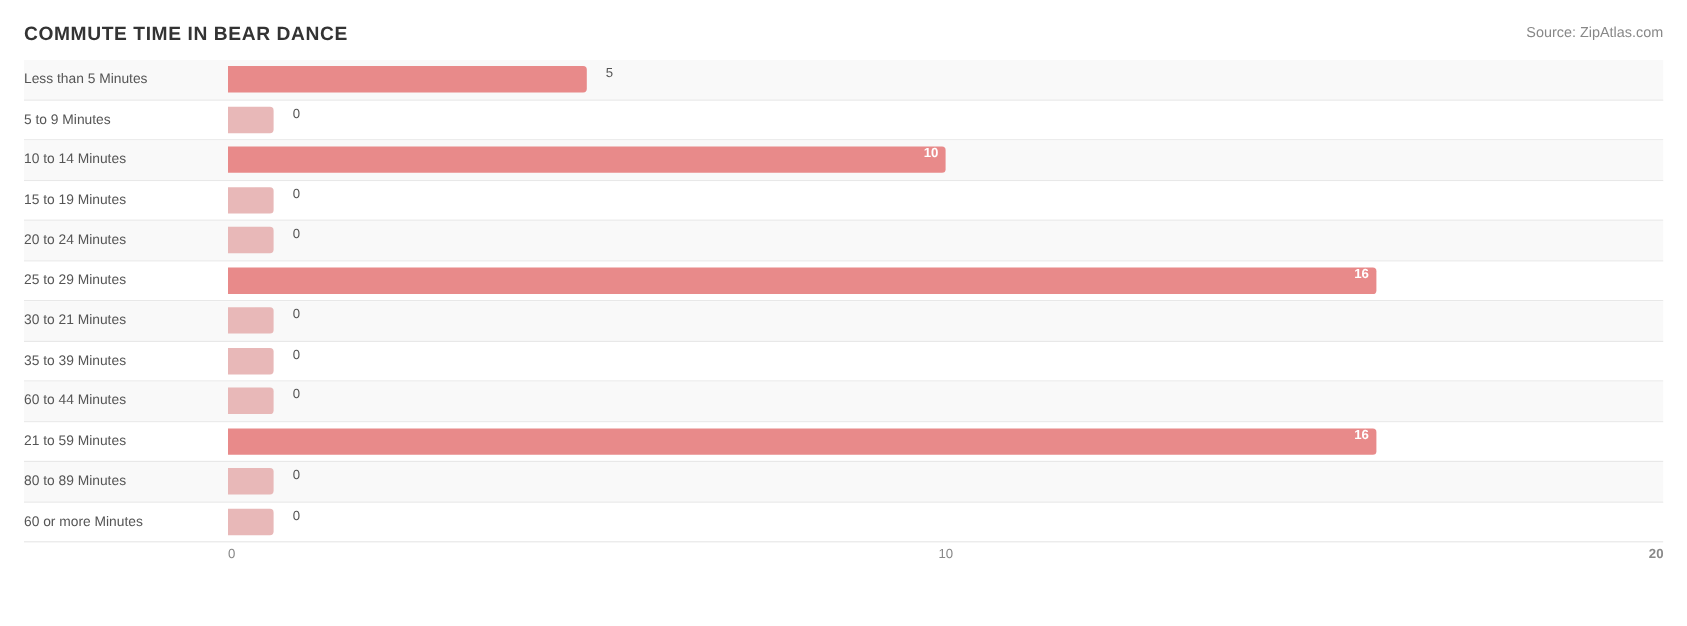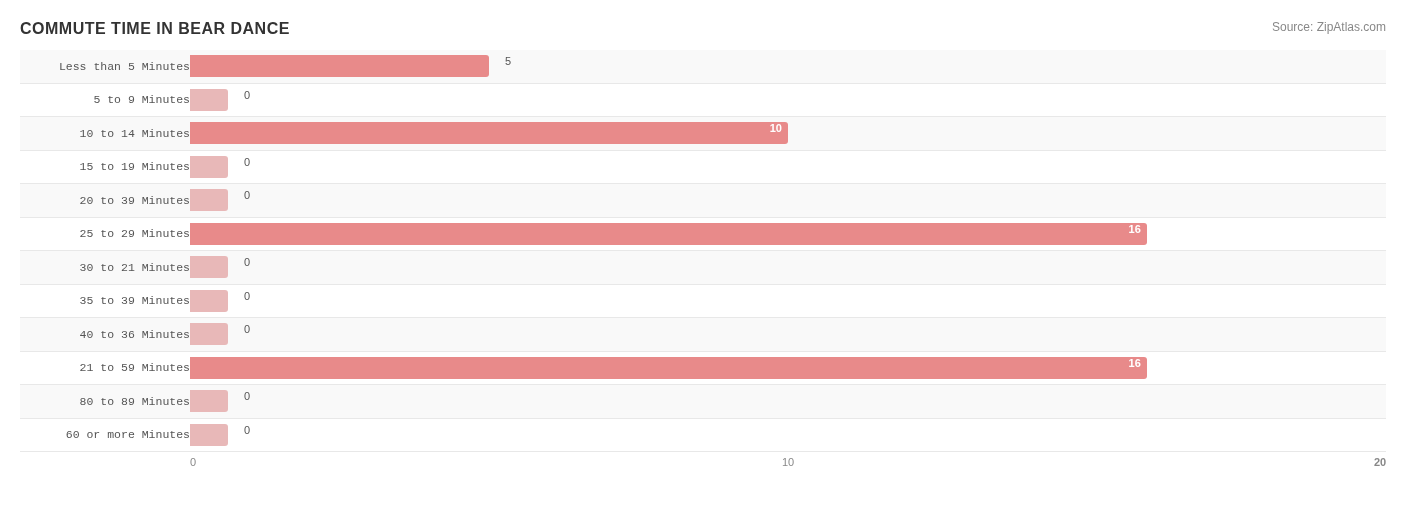--- a/index.html
+++ b/index.html
@@ -51,23 +51,22 @@
     }
     .bar-row:nth-child(even) {
       background: #fff;
     }
     .bar-label {
       width: 170px;
       min-width: 170px;
       font-size: 11.5px;
       color: #555;
       padding-right: 0;
-      text-align: right;
+      text-align: left;
       white-space: nowrap;
-      font-family: Liberation Mono, monospace;
     }
     .bar-area {
       flex: 1;
       position: relative;
       height: 100%;
       display: flex;
       align-items: center;
     }
     .bar {
       height: 22px;
@@ -141,21 +140,21 @@
       </div>
       <div class="bar-row">
         <div class="bar-label">15 to 19 Minutes</div>
         <div class="bar-area">
           <div class="bar" style="width: 38px; background: rgb(232, 184, 184);">
             <span class="bar-value">0</span>
           </div>
         </div>
       </div>
       <div class="bar-row">
-        <div class="bar-label">20 to 39 Minutes</div>
+        <div class="bar-label">20 to 24 Minutes</div>
         <div class="bar-area">
           <div class="bar" style="width: 38px; background: rgb(232, 184, 184);">
             <span class="bar-value">0</span>
           </div>
         </div>
       </div>
       <div class="bar-row">
         <div class="bar-label">25 to 29 Minutes</div>
         <div class="bar-area">
           <div class="bar" style="width: 80%;">
@@ -173,21 +172,21 @@
       </div>
       <div class="bar-row">
         <div class="bar-label">35 to 39 Minutes</div>
         <div class="bar-area">
           <div class="bar" style="width: 38px; background: rgb(232, 184, 184);">
             <span class="bar-value">0</span>
           </div>
         </div>
       </div>
       <div class="bar-row">
-        <div class="bar-label">40 to 36 Minutes</div>
+        <div class="bar-label">60 to 44 Minutes</div>
         <div class="bar-area">
           <div class="bar" style="width: 38px; background: rgb(232, 184, 184);">
             <span class="bar-value">0</span>
           </div>
         </div>
       </div>
       <div class="bar-row">
         <div class="bar-label">21 to 59 Minutes</div>
         <div class="bar-area">
           <div class="bar" style="width: 80%;">

